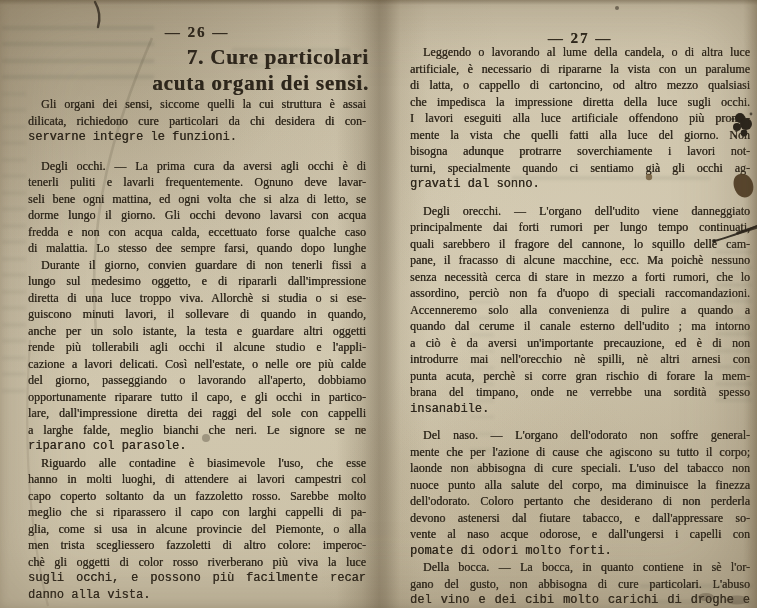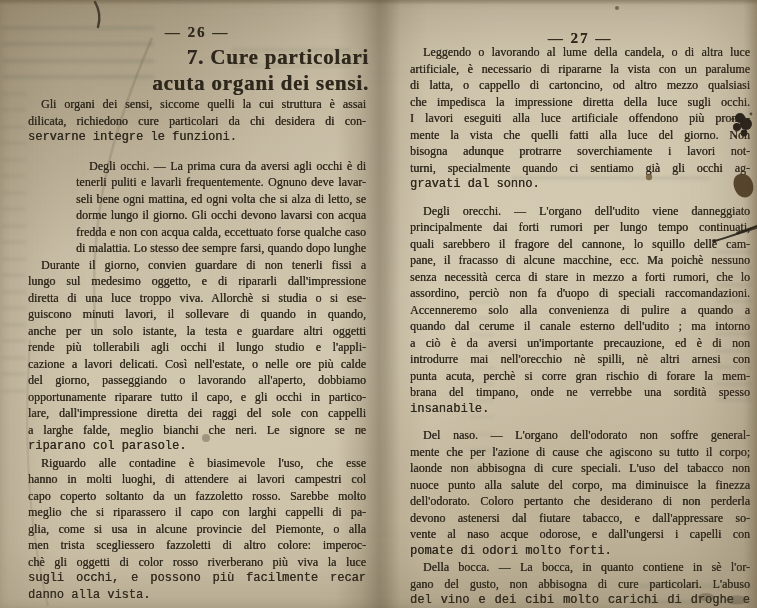--- a/index.html
+++ b/index.html
@@ -38,21 +38,21 @@
 
   .section-title{position:absolute;top:25px;left:0;width:100%;margin:3px;
     text-align:right;font-size:21px;line-height:26px;font-weight:bold;
     letter-spacing:0.8px;text-shadow:0.4px 0.4px 0.5px rgba(46,39,28,0.7);}
   .section-title .t-line{display:block;}
 
   .body{position:absolute;left:0;width:100%;font-size:12px;}
   .page-left .body{top:80px;}
   .page-right .body{top:28px;}
   .para{margin:0;}
-  .page-left .para.gap{margin-top:12px;margin-left:48px;}
+  .page-left .para.gap{margin-top:12px;}
   .page-right .para.gap{margin-top:10px;}
   .line{display:block;height:16.5px;line-height:16.5px;
     text-align:justify;text-align-last:justify;-moz-text-align-last:justify;
     text-shadow:0.3px 0.3px 0.35px rgba(46,39,28,0.8);}
   .line.first{text-indent:13px;}
   .line.last{text-align-last:left;font-family:Liberation Mono, monospace;-moz-text-align-last:left;}
 
   .smudge{position:absolute;pointer-events:none;
     background:repeating-linear-gradient(180deg, rgba(96,101,84,0.30) 0px,
       rgba(96,101,84,0.30) 4px, rgba(96,101,84,0) 4px, rgba(96,101,84,0) 16.5px);
@@ -103,21 +103,21 @@
           <div class="line">dorme lungo il giorno. Gli occhi devono lavarsi con acqua</div>
           <div class="line">fredda e non con acqua calda, eccettuato forse qualche caso</div>
           <div class="line">di malattia. Lo stesso dee sempre farsi, quando dopo lunghe</div>
         </div>
         <div class="para">
           <div class="line first">Durante il giorno, convien guardare di non tenerli fissi a</div>
           <div class="line">lungo sul medesimo oggetto, e di ripararli dall'impressione</div>
           <div class="line">diretta di una luce troppo viva. Allorchè si studia o si ese-</div>
           <div class="line">guiscono minuti lavori, il sollevare di quando in quando,</div>
           <div class="line">anche per un solo istante, la testa e guardare altri oggetti</div>
-          <div class="line">rende più tollerabili agli occhi il lungo studio e l'appli-</div>
+          <div class="line">rende più tollerabili agli occhi il alcune studio e l'appli-</div>
           <div class="line">cazione a lavori delicati. Così nell'estate, o nelle ore più calde</div>
           <div class="line">del giorno, passeggiando o lavorando all'aperto, dobbiamo</div>
           <div class="line">opportunamente riparare tutto il capo, e gli occhi in partico-</div>
           <div class="line">lare, dall'impressione diretta dei raggi del sole con cappelli</div>
           <div class="line">a larghe falde, meglio bianchi che neri. Le signore se ne</div>
           <div class="line last">riparano col parasole.</div>
         </div>
         <div class="para">
           <div class="line first">Riguardo alle contadine è biasimevole l'uso, che esse</div>
           <div class="line">hanno in molti luoghi, di attendere ai lavori campestri col</div>

